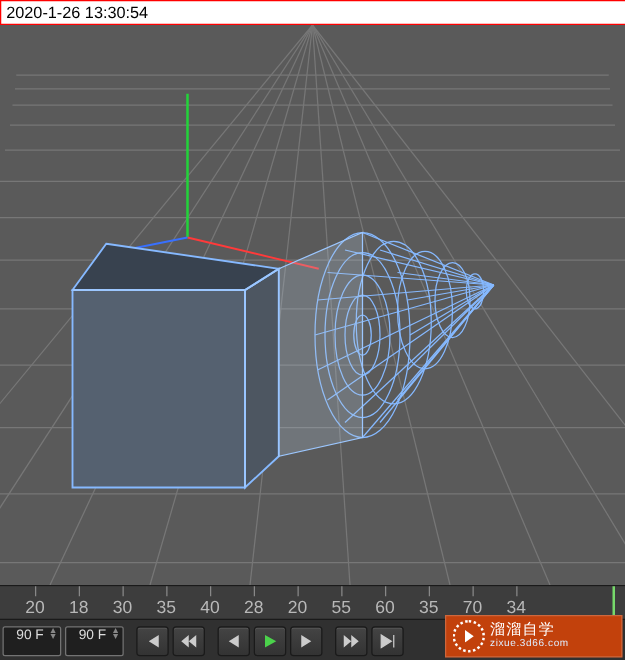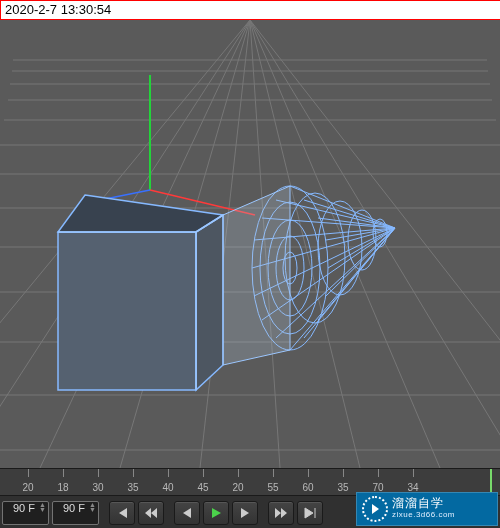--- a/index.html
+++ b/index.html
@@ -2,42 +2,42 @@
 <html><head>
 <meta charset="utf-8">
 <style>
   html,body{margin:0;padding:0;width:500px;height:528px;background:#2b2b2b;font-family:Arial,Helvetica,sans-serif;overflow:hidden}
   .tsbar{position:absolute;left:0;top:0;width:498px;height:18px;border:1px solid #ff0000;background:#fff;color:#000;font-size:13px;line-height:18px;padding-left:4px}
   .vp{position:absolute;left:0;top:20px;width:500px;height:448px;background:#5a5a5a;overflow:hidden}
   .vp svg{display:block}
   .timeline{position:absolute;left:0;top:468px;width:500px;height:60px;background:#303030;border-top:1px solid #1a1a1a}
   .ruler{position:relative;height:26px;background:#3d3d3d;border-bottom:1px solid #1a1a1a}
   .ruler .tick{position:absolute;top:0;height:8px;width:1px;background:#888}
-  .ruler .lbl{position:absolute;bottom:2px;color:#b8b8b8;font-size:10px;transform:translateX(-50%)}
+  .ruler .lbl{position:absolute;bottom:2px;color:#b8b8b8;font-size:14px;transform:translateX(-50%)}
   .cursor{position:absolute;top:0;height:26px;width:2px;background:#77d96b}
   .toolbar{display:flex;align-items:center;height:34px;padding:0 2px;gap:3px}
   .numbox{display:flex;align-items:flex-start;height:22px;background:#1f1f1f;border:1px solid #737373;border-radius:2px;color:#ddd;font-size:11px;padding:0 2px}
   .numbox .val{width:30px;text-align:right;padding-right:2px}
   .nbarrow{display:flex;flex-direction:column;line-height:5px;font-size:7px;color:#888;margin-left:2px}
   .sep{width:4px;height:22px}
   .pbtn{width:24px;height:22px;background:linear-gradient(#444,#333);border:1px solid #1a1a1a;border-radius:3px;display:flex;align-items:center;justify-content:center;color:#ccc;font-size:11px;box-shadow:inset 0 1px 0 rgba(255,255,255,0.1)}
   .pbtn svg{display:block}
   .pbtn.play svg path{fill:#4bd24b}
-  .watermark{position:absolute;right:2px;bottom:2px;width:130px;height:34px;background:#0369a1;display:flex;align-items:center;gap:4px;padding:0 6px;color:#fff;box-shadow:0 0 0 1px rgba(255,255,255,0.2) inset}
+  .watermark{position:absolute;right:2px;bottom:2px;width:130px;height:34px;background:#c2410c;display:flex;align-items:center;gap:4px;padding:0 6px;color:#fff;box-shadow:0 0 0 1px rgba(255,255,255,0.2) inset}
   .watermark .ring{width:22px;height:22px;border:2px dotted #fff;border-radius:50%;display:flex;align-items:center;justify-content:center}
   .watermark .ring svg{display:block}
   .watermark .txt{display:flex;flex-direction:column;line-height:12px}
   .watermark .cn{font-size:12px;letter-spacing:1px}
   .watermark .url{font-size:8px;letter-spacing:0.5px;color:#dfeeff}
 </style>
 </head>
 <body>
 
 <div class="tsbar">
-  <span>2020-2-7 13:30:54</span>
+  <span>2020-1-26 13:30:54</span>
 </div>
 
 <div class="vp">
 <svg width="500" height="448" viewBox="0 0 500 448">
 
   <g stroke="#777" stroke-width="1">
 
     <line x1="-60" y1="430" x2="560" y2="430"></line>
     <line x1="-50" y1="375" x2="550" y2="375"></line>
     <line x1="-40" y1="322" x2="540" y2="322"></line>
@@ -118,21 +118,21 @@
 </div>
 
 <div class="timeline">
   <div class="ruler">
 
     <span class="lbl" style="left:28px">20</span>
     <span class="lbl" style="left:63px">18</span>
     <span class="lbl" style="left:98px">30</span>
     <span class="lbl" style="left:133px">35</span>
     <span class="lbl" style="left:168px">40</span>
-    <span class="lbl" style="left:203px">45</span>
+    <span class="lbl" style="left:203px">28</span>
     <span class="lbl" style="left:238px">20</span>
     <span class="lbl" style="left:273px">55</span>
     <span class="lbl" style="left:308px">60</span>
     <span class="lbl" style="left:343px">35</span>
     <span class="lbl" style="left:378px">70</span>
     <span class="lbl" style="left:413px">34</span>
     <span class="tick" style="left:28px"></span>
       <span class="tick" style="left:63px"></span>
     <span class="tick" style="left:98px"></span>
       <span class="tick" style="left:133px"></span>

